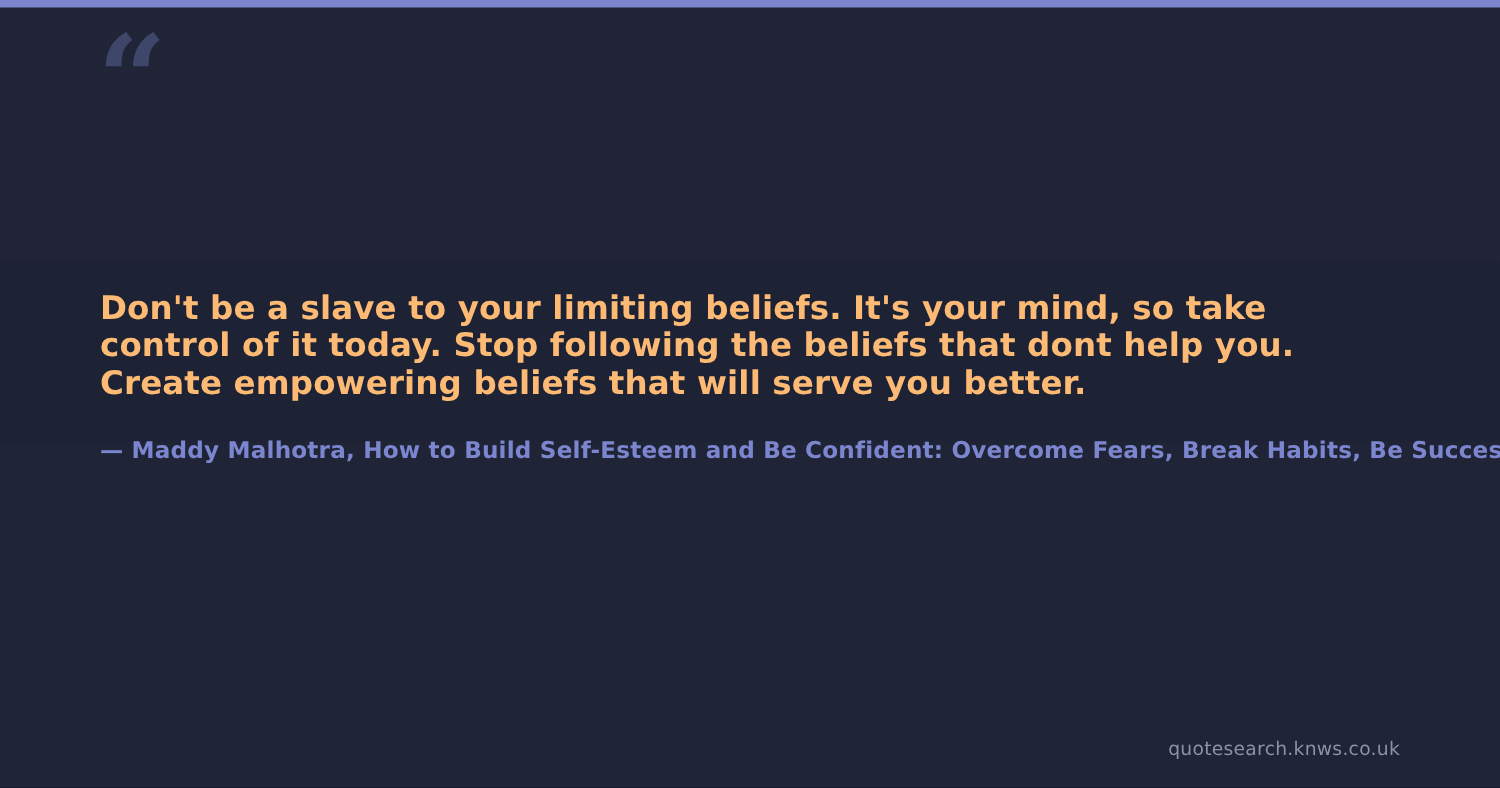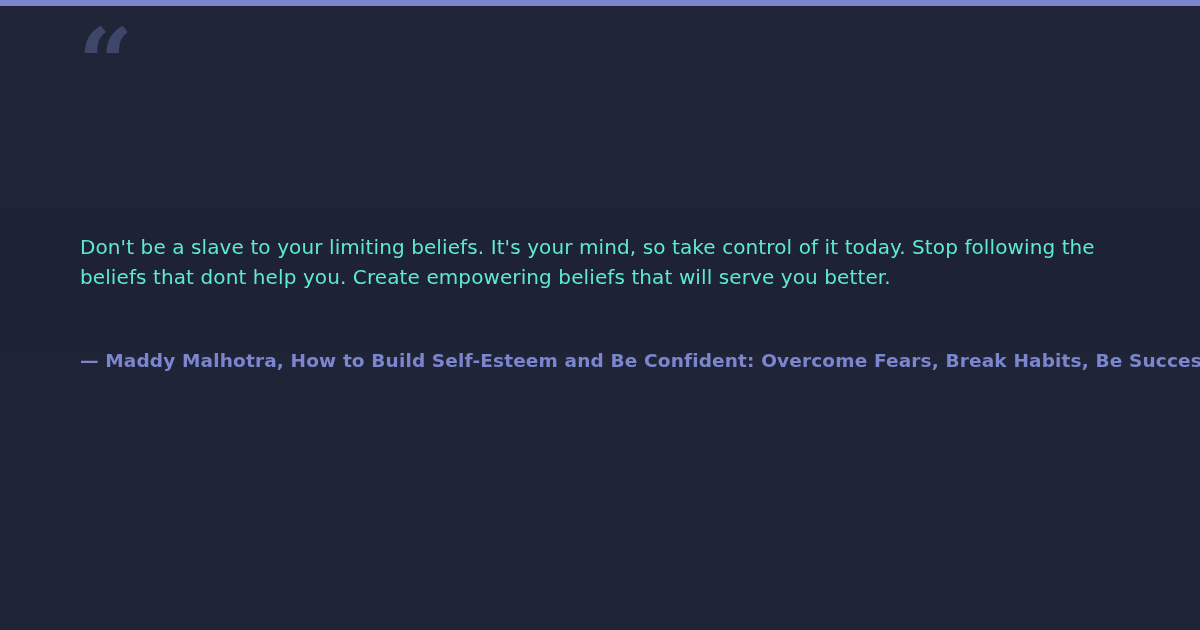--- a/index.html
+++ b/index.html
@@ -59,24 +59,24 @@
     color: #3e4769;
     user-select: none;
     z-index: 2;
   }
 
   .quote-body {
     position: absolute;
     left: 80px;
     top: 232px;
     width: 1040px;
-    font-size: 20px;
+    font-size: 26px;
     line-height: 30px;
-    font-weight: 400;
-    color: #5eead4;
+    font-weight: 700;
+    color: #fdba74;
     letter-spacing: 0.1px;
     z-index: 2;
   }
 
   .attribution {
     position: absolute;
     left: 80px;
     top: 348px;
     width: 1120px;
     font-size: 18.5px;
@@ -107,14 +107,15 @@
 <div class="card">
 
   <div class="accent-bar"></div>
 
   <div class="quote-mark">“</div>
 
   <div class="quote-body">Don't be a slave to your limiting beliefs. It's your mind, so take control of it today. Stop following the beliefs that dont help you. Create empowering beliefs that will serve you better.</div>
 
   <div class="attribution">— Maddy Malhotra, How to Build Self-Esteem and Be Confident: Overcome Fears, Break Habits, Be Successful and Happy</div>
 
+  <div class="footer-url">quotesearch.knws.co.uk</div>
 
 </div>
 
 </body></html>

